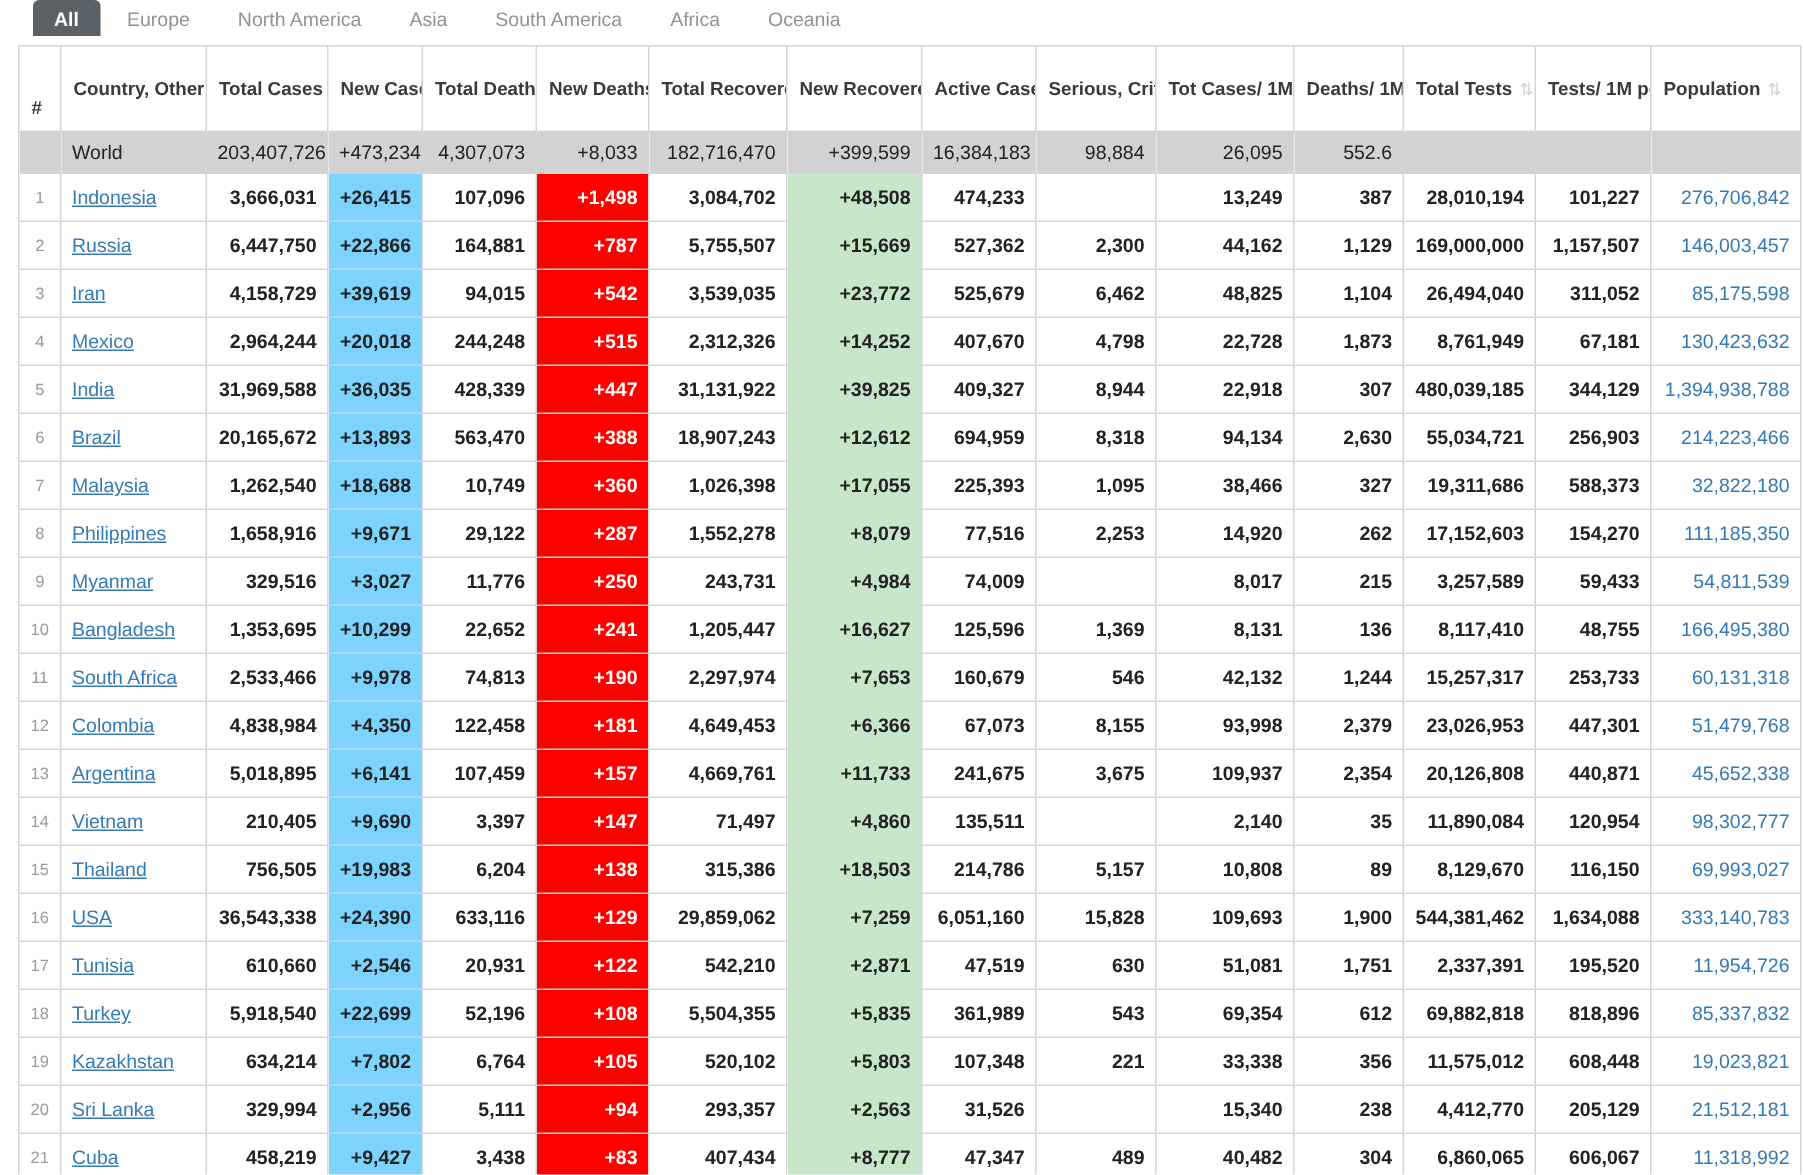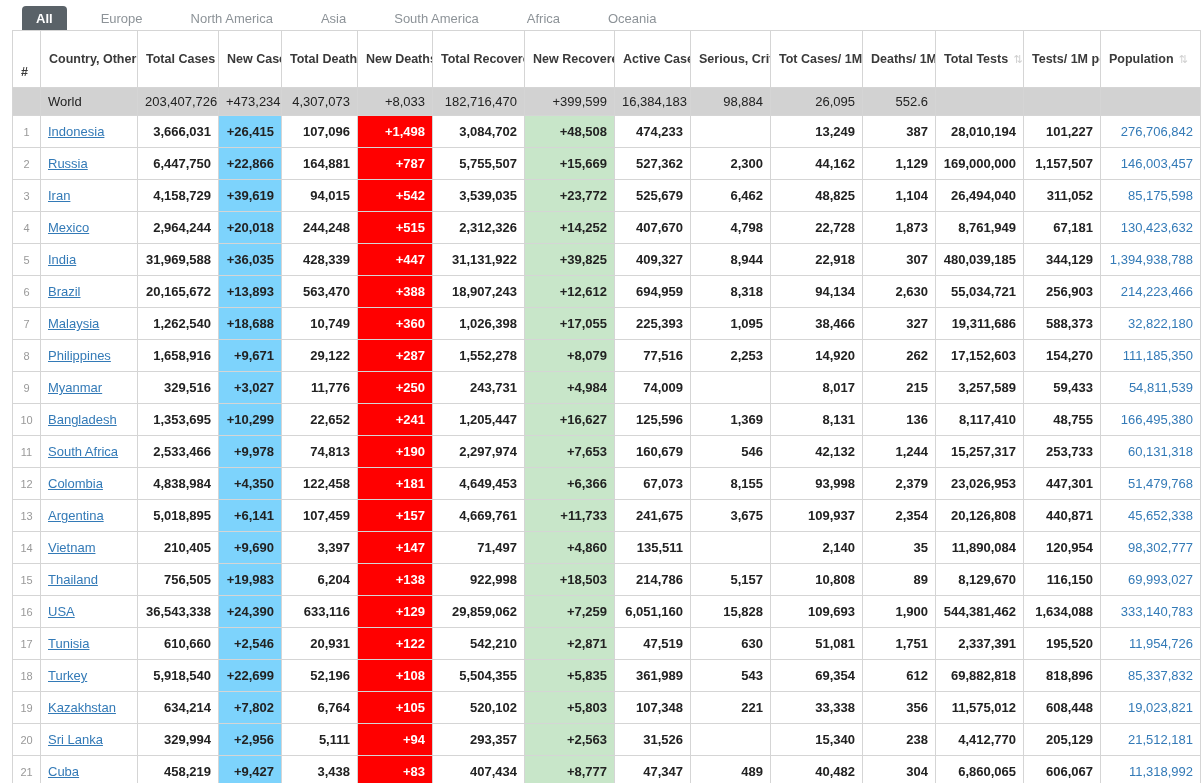--- a/index.html
+++ b/index.html
@@ -4,21 +4,21 @@
 <style>
   html,body{margin:0;padding:0;}
   body{
     width:1202px;height:783px;overflow:hidden;background:#fff;
     font-family:"Liberation Sans",sans-serif;
     -webkit-font-smoothing:antialiased;
   }
   
   .tabbar{
     margin-left:12px;padding-left:10px;height:30px;
-    display:flex;align-items:flex-end;gap:20px;
+    display:flex;align-items:flex-start;gap:4px;
   }
   .tab{
     display:inline-block;padding:6px 14px 5px 14px;
     font-size:13px;color:#8d9398;cursor:pointer;line-height:1;
     border-radius:4px 4px 0 0;white-space:nowrap;
   }
   .tab.active{
     background:#5a6268;color:#fff;font-weight:bold;
   }
   
@@ -384,21 +384,21 @@
         <td>120,954</td>
         <td class="pop"><a>98,302,777</a></td>
       </tr>
       <tr>
         <td class="rank">15</td>
         <td class="country"><a>Thailand</a></td>
         <td>756,505</td>
         <td class="bg-yellow">+19,983</td>
         <td>6,204</td>
         <td class="bg-red">+138</td>
-        <td>922,998</td>
+        <td>315,386</td>
         <td class="bg-green">+18,503</td>
         <td>214,786</td>
         <td>5,157</td>
         <td>10,808</td>
         <td>89</td>
         <td>8,129,670</td>
         <td>116,150</td>
         <td class="pop"><a>69,993,027</a></td>
       </tr>
       <tr>

